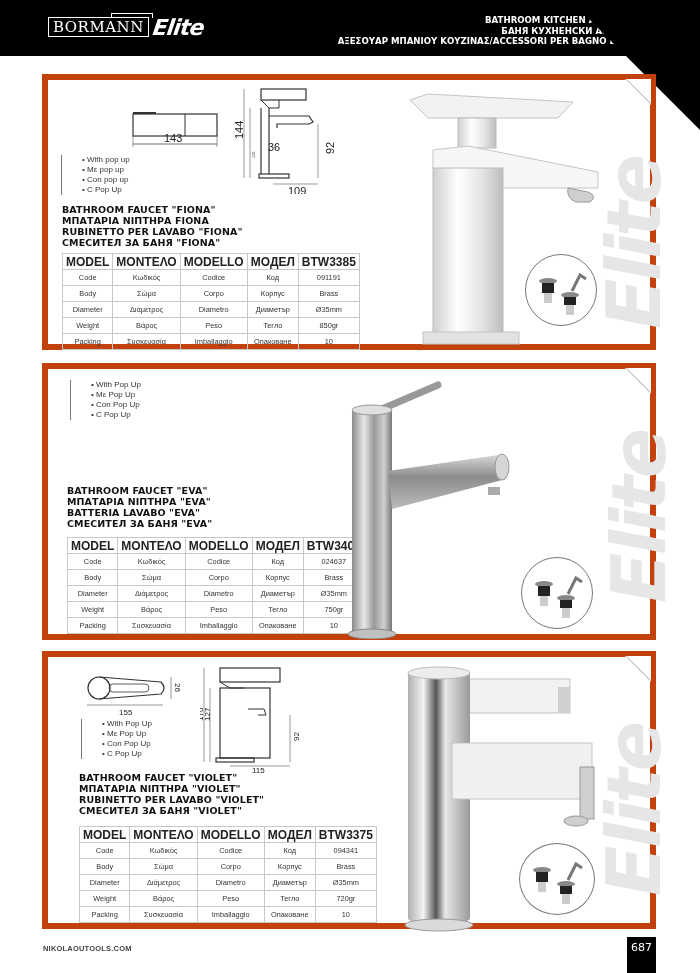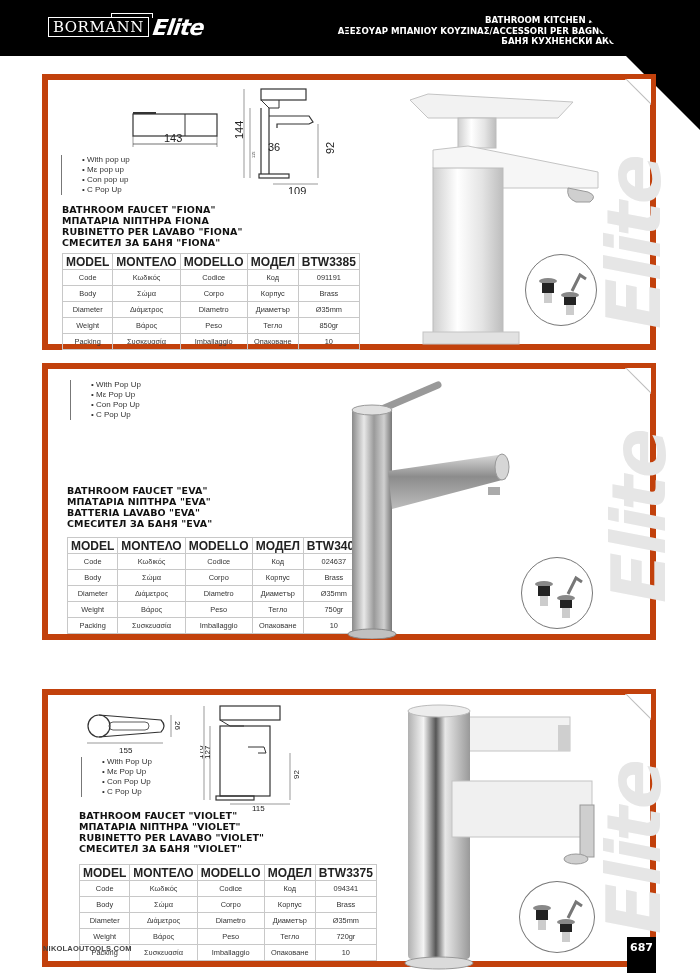--- a/index.html
+++ b/index.html
@@ -48,35 +48,35 @@
   .popup-circle { position: absolute; border: 1px solid #777; border-radius: 50%; background: #fff; }
 
   .elite-watermark { position: absolute; color: #e6e6e6; font-family: "DejaVu Sans", sans-serif;
     font-weight: bold; font-style: italic; font-size: 74px; transform: rotate(-90deg); transform-origin: center;
     letter-spacing: -3px; white-space: nowrap; }
 
   
   .footer-url { position: absolute; left: 43px; top: 944px; font-family: "Liberation Sans", sans-serif;
     font-size: 7.5px; font-weight: bold; color: #444; letter-spacing: 0.2px; }
   .page-num { position: absolute; left: 627px; top: 937px; width: 29px; height: 36px; background: #000;
-    color: #fff; font-family: "DejaVu Sans", sans-serif; font-weight: bold; font-size: 11px;
+    color: #fff; font-family: "DejaVu Sans", sans-serif; font-weight: normal; font-size: 11px;
     text-align: center; padding-top: 4px; }
 </style>
 </head>
 <body>
 
 <div class="header">
   <div class="logo">
     <span class="logo-bormann">BORMANN</span>
     <span class="logo-elite">Elite</span>
   </div>
   <div class="header-titles">
     <div>BATHROOM KITCHEN ACCESSORIES</div>
+    <div>БАНЯ КУХНЕНСКИ АКСЕСОАРИ</div>
     <div>ΑΞΕΣΟΥΑΡ ΜΠΑΝΙΟΥ ΚΟΥΖΙΝΑΣ/ACCESSORI PER BAGNO E CUCINA</div>
-    <div>БАНЯ КУХНЕНСКИ АКСЕСОАРИ</div>
   </div>
 </div>
 <div class="header-corner"></div>
 
 <div class="panel" style="top:74px; height:276px;">
   <div class="panel-cut"></div>
 
   <svg class="drawing" style="left:80px; top:28px;" width="100" height="50">
     <rect x="5" y="6" width="84" height="22" fill="none" stroke="#333" stroke-width="1.2"></rect>
     <line x1="57" y1="6" x2="57" y2="28" stroke="#333" stroke-width="1"></line>
@@ -291,21 +291,21 @@
         <rect x="16" y="28" width="12" height="10" fill="#222"></rect>
         <rect x="18" y="38" width="8" height="10" fill="#ccc"></rect>
       <ellipse cx="44" cy="40" rx="9" ry="3" fill="#888"></ellipse>
         <rect x="38" y="42" width="12" height="8" fill="#222"></rect>
         <rect x="40" y="50" width="8" height="10" fill="#ccc"></rect>
       <path d="M46 36 L54 20 L60 24" stroke="#777" stroke-width="3" fill="none"></path>
     </svg>
   </div>
 </div>
 
-<div class="panel" style="top:651px; height:278px;margin-top:38px;">
+<div class="panel" style="top:651px; height:278px;">
   <div class="panel-cut"></div>
 
   <svg class="drawing" style="left:35px; top:14px;" width="110" height="45">
     <circle cx="16" cy="17" r="11" fill="none" stroke="#333" stroke-width="1.2"></circle>
     <path d="M16 6 L78 11 Q84 17 78 23 L16 28" fill="none" stroke="#333" stroke-width="1.2"></path>
     <rect x="26" y="13" width="40" height="8" rx="4" fill="none" stroke="#333" stroke-width="0.8"></rect>
     <line x1="4" y1="34" x2="80" y2="34" stroke="#333" stroke-width="0.5"></line>
     <line x1="88" y1="6" x2="88" y2="28" stroke="#333" stroke-width="0.5"></line>
     <text class="dim-text" x="36" y="44" font-size="8">155</text>
     <text class="dim-text" font-size="8" transform="translate(92,12) rotate(90)">26</text>

